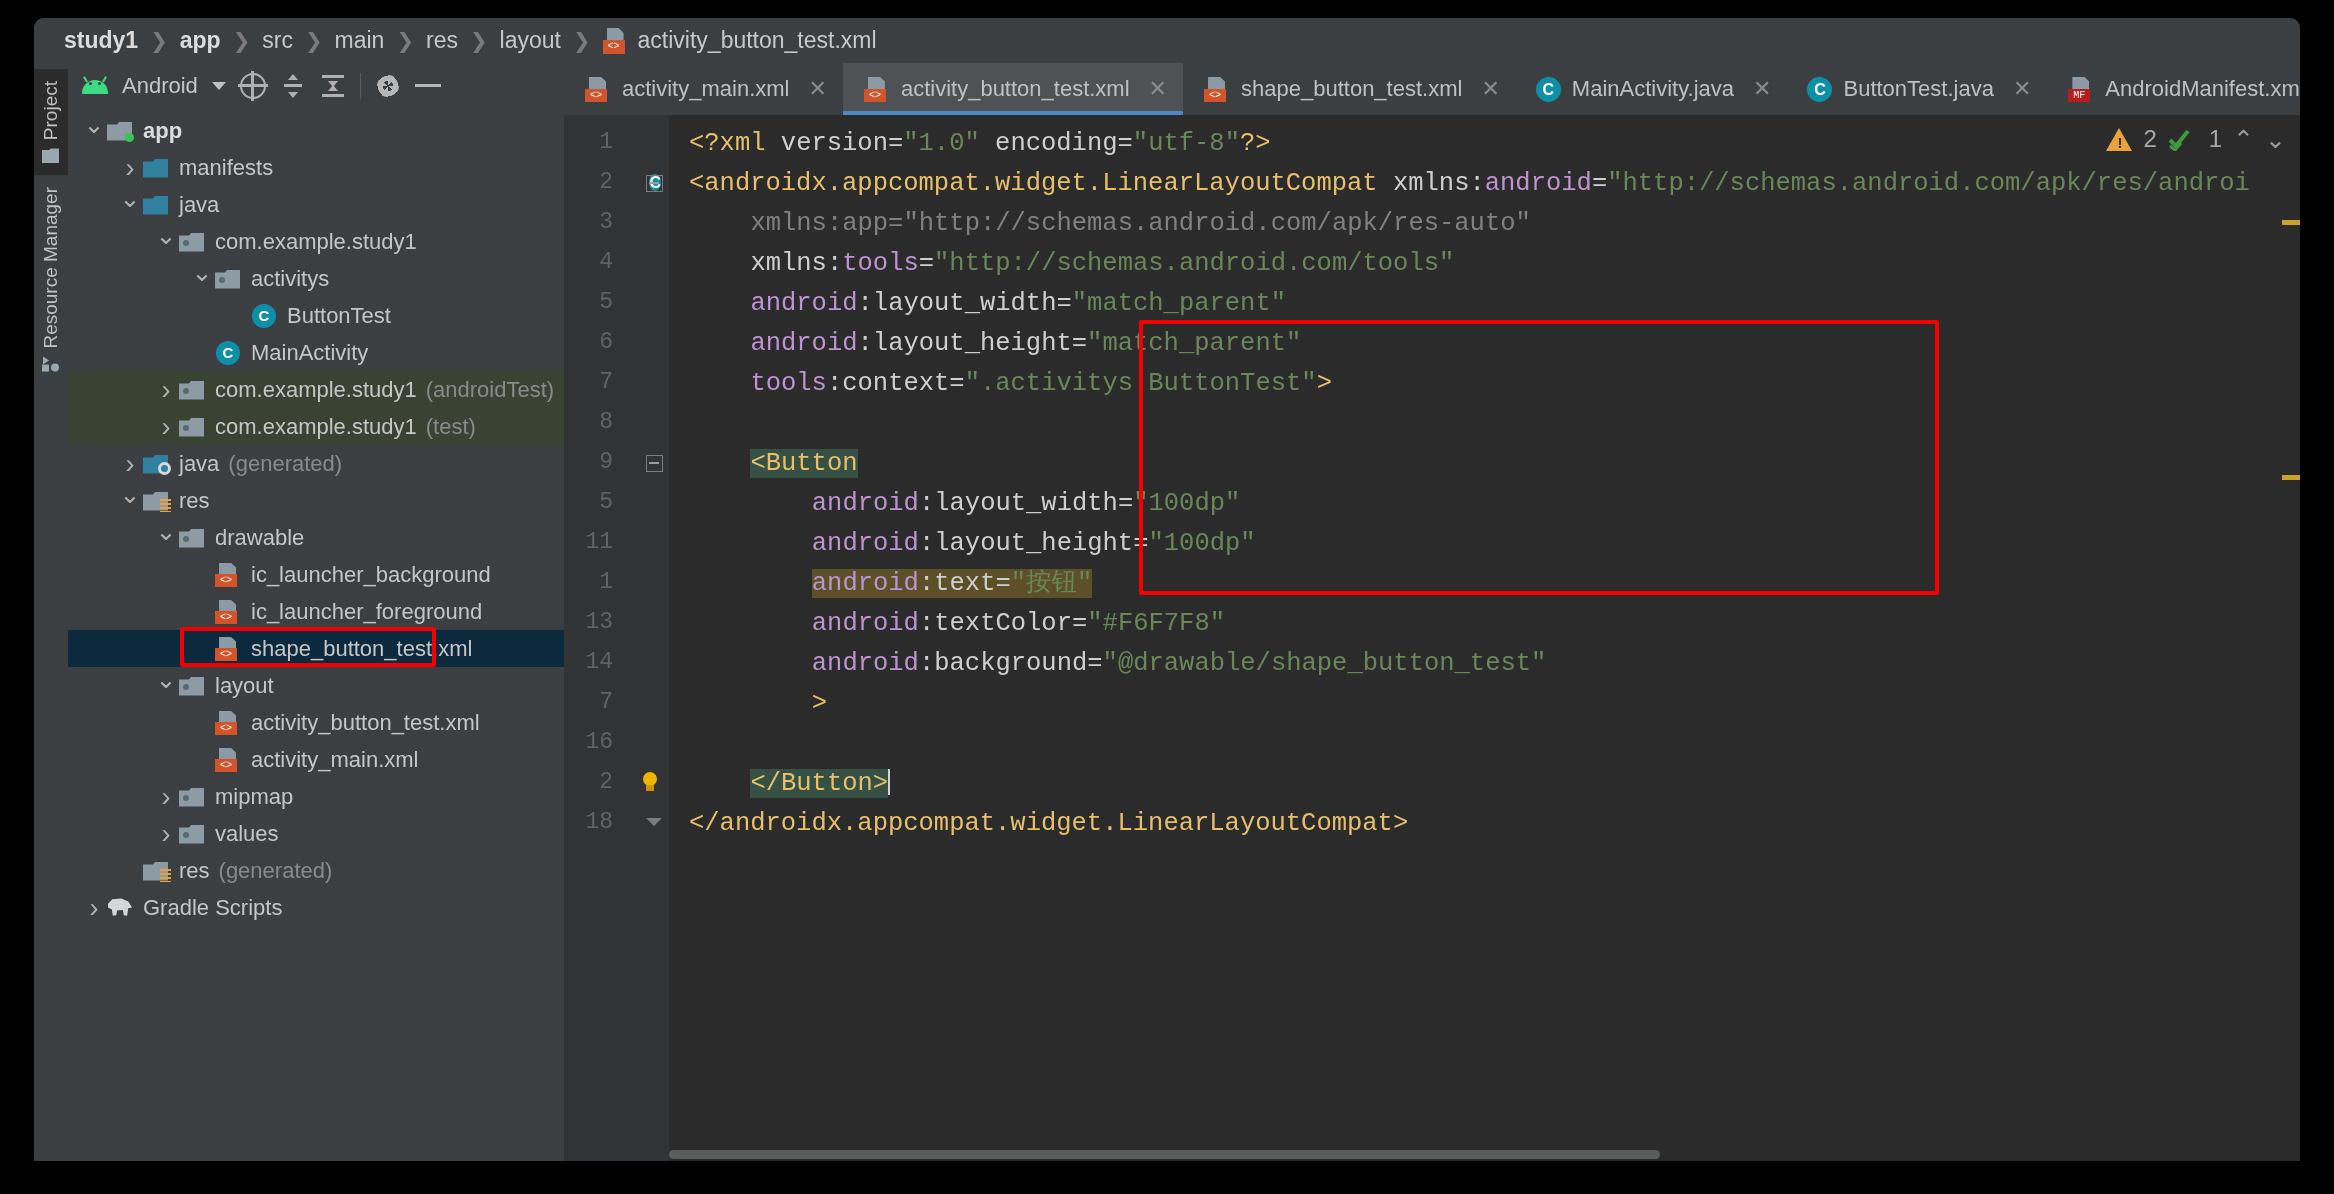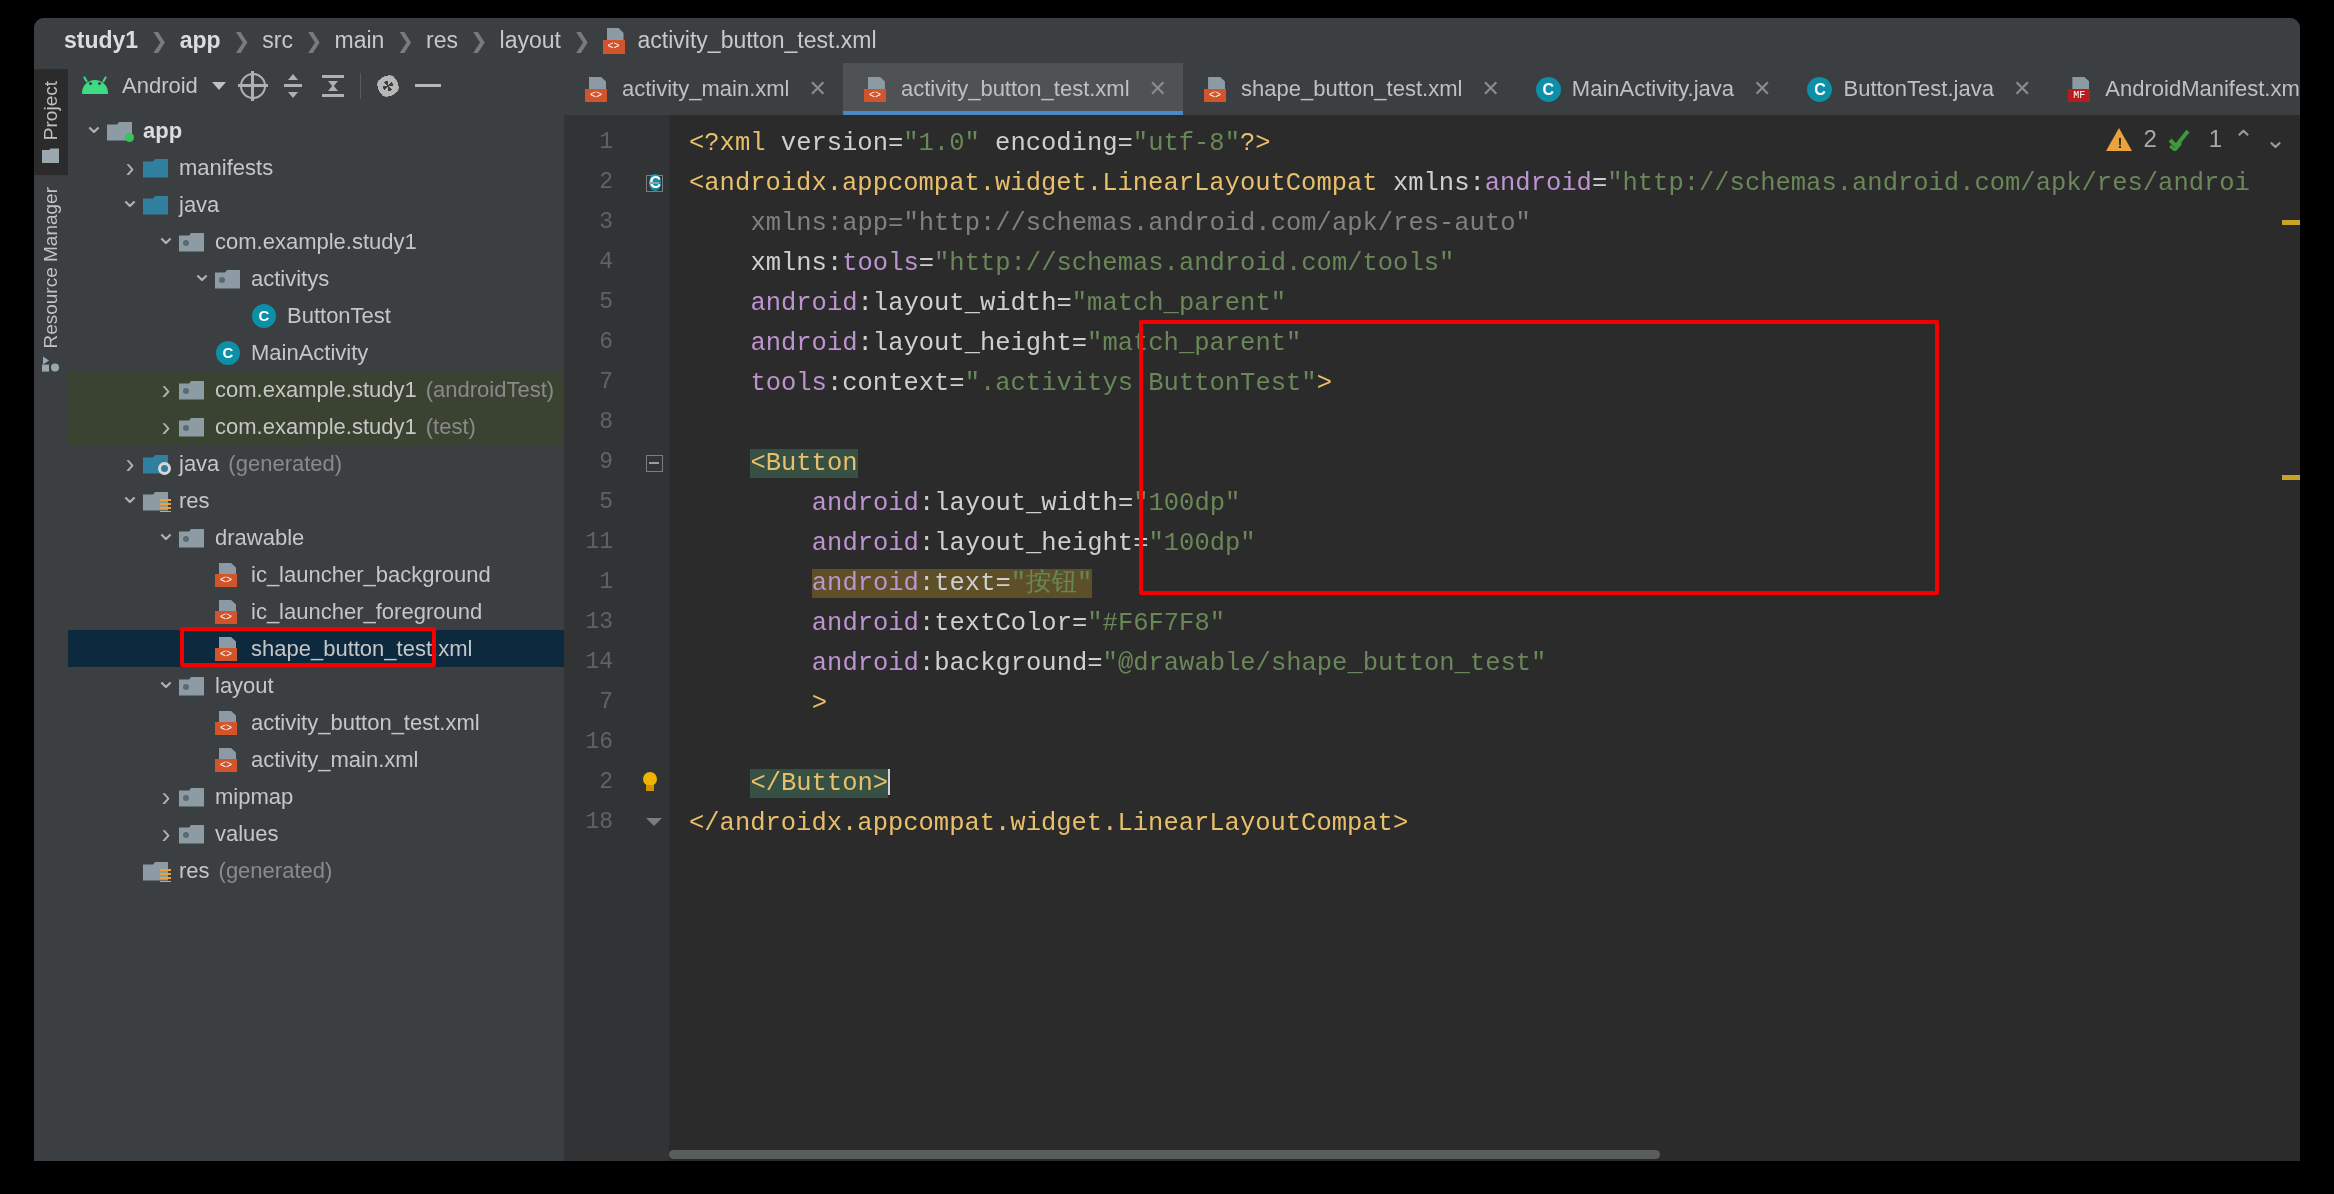--- a/index.html
+++ b/index.html
@@ -500,20 +500,28 @@
           </div>
           <div class="trow">
             <span style="width:50px;flex:0 0 50px"></span>
             <span class="arrow "></span>
             <span class="ico">
               <span class="f-grey"></span>
               <span class="stripes"></span>
             </span>
             <span class="lbl">res</span>
             <span class="dim">(generated)</span>
+          </div>
+          <div class="trow">
+            <span style="width:14px;flex:0 0 14px"></span>
+            <span class="arrow r"></span>
+            <span class="ico">
+              <span class="elephant"></span>
+            </span>
+            <span class="lbl">Gradle Scripts</span>
           </div>
           <div class="redbox" style="left: 112px; top: 519px; width: 256px; height: 40px; border-color: rgb(244, 0, 0);"></div>
         </div>
     </div>
 
     <div class="editor">
       <div class="tabbar" id="tabbar">
           <div class="tab">
             <span class="xf">
               <span class="sheet"></span>

